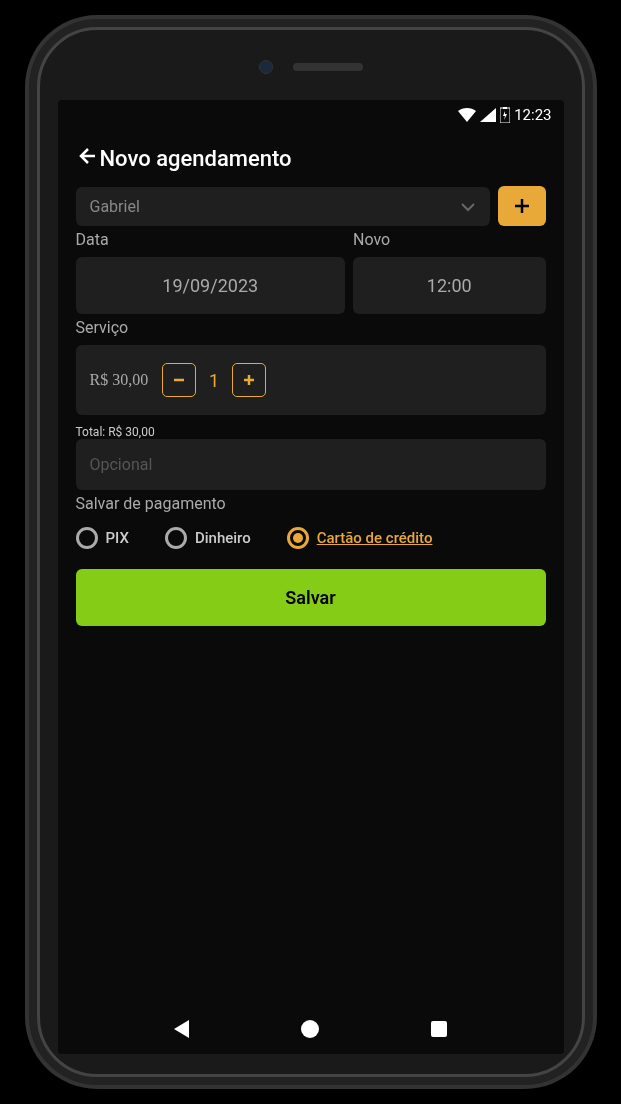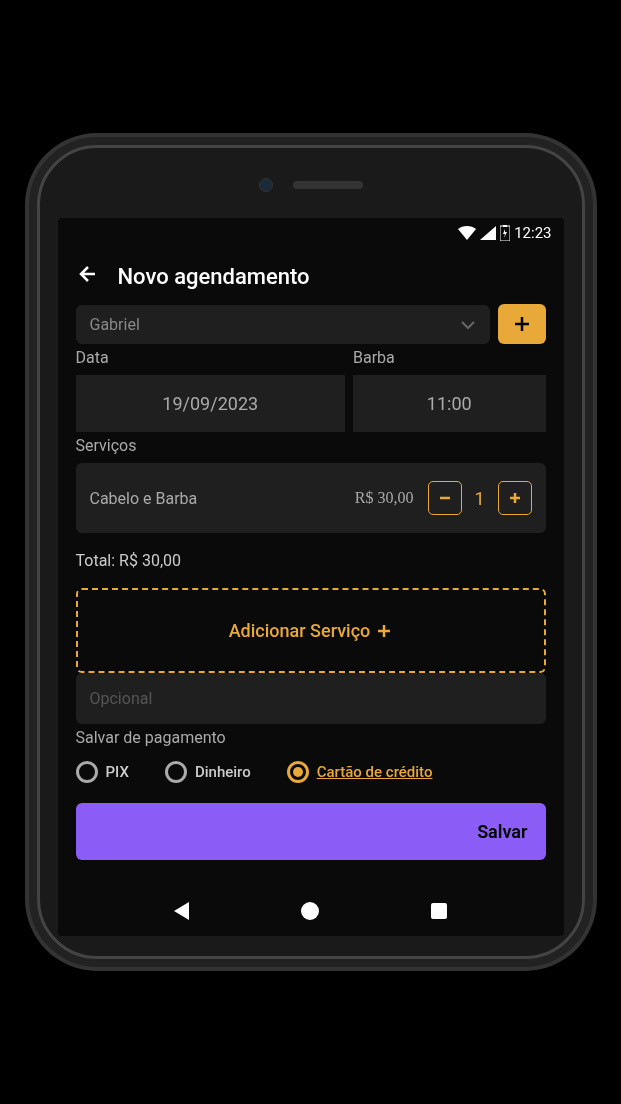--- a/index.html
+++ b/index.html
@@ -13,21 +13,21 @@
       background: #000;
       width: 621px;
       height: 1104px;
       display: flex;
       align-items: center;
       justify-content: center;
     }
     
     .phone-frame {
       width: 548px;
-      height: 814px;
+      height: 1050px;
       background: #1a1a1a;
       border-radius: 60px;
       border: 3px solid #444;
       box-shadow: 0 0 0 8px #222, 0 0 0 12px #333;
       position: relative;
       overflow: hidden;
     }
     
     .phone-notch {
       position: absolute;
@@ -79,21 +79,20 @@
     }
     
     .status-bar svg {
       fill: #fff;
     }
     
     .header {
       display: flex;
       align-items: center;
       padding: 14px 18px;
-      gap: 18px;
     }
     
     .back-arrow {
       color: #fff;
       cursor: pointer;
     }
     
     .header-title {
       color: #fff;
       font-size: 22px;
@@ -143,21 +142,21 @@
     
     .label {
       color: #aaa;
       font-size: 16px;
       margin-top: 4px;
       margin-bottom: 8px;
     }
     
     .input-field {
       background: #1f1f1f;
-      border-radius: 0;
+      border-radius: 6px;
       padding: 18px 14px;
       color: #aaa;
       font-size: 18px;
       text-align: center;
       cursor: pointer;
     }
     
     .date-field {
       flex: 1.4;
     }
@@ -216,22 +215,22 @@
     
     .qty-value {
       color: #e8a938;
       font-size: 18px;
       width: 20px;
       text-align: center;
     }
     
     .total {
       color: #ccc;
-      font-size: 16px;
-      margin-top: 18px;
+      font-size: 12px;
+      margin-top: 10px;
     }
     
     .add-service {
       margin-top: 18px;
       border: 2px dashed #e8a938;
       border-radius: 6px;
       padding: 30px;
       text-align: center;
       color: #e8a938;
       font-size: 18px;
@@ -292,24 +291,24 @@
       font-size: 15px;
       font-weight: 500;
     }
     
     .radio-label.selected {
       color: #e8a938;
       text-decoration: underline;
     }
     
     .save-btn {
-      background: #8b5cf6;
+      background: #84cc16;
       border-radius: 6px;
       padding: 18px;
-      text-align: right;
+      text-align: center;
       color: #000;
       font-size: 18px;
       font-weight: 600;
       cursor: pointer;
       margin-bottom: 10px;
     }
     
     .nav-bar {
       height: 50px;
       display: flex;
@@ -403,52 +402,45 @@
             </svg>
         </div>
       </div>
 
       <div class="row">
         <div class="field-group date-field">
           <div class="label">Data</div>
           <div class="input-field">19/09/2023</div>
         </div>
         <div class="field-group time-field">
-          <div class="label">Barba</div>
-          <div class="input-field">11:00</div>
-        </div>
-      </div>
-
-      <div class="label">Serviços</div>
+          <div class="label">Novo</div>
+          <div class="input-field">12:00</div>
+        </div>
+      </div>
+
+      <div class="label">Serviço</div>
       <div class="service-row">
-        <span class="service-name">Cabelo e Barba</span>
         <span class="service-price">R$ 30,00</span>
         <div class="qty-controls">
           <div class="qty-btn">
             <svg width="14" height="14" viewBox="0 0 14 14" fill="none">
                 <path d="M2 7h10"></path>
               </svg>
           </div>
           <span class="qty-value">1</span>
           <div class="qty-btn">
             <svg width="14" height="14" viewBox="0 0 14 14" fill="none">
                 <path d="M7 2v10M2 7h10"></path>
               </svg>
           </div>
         </div>
       </div>
 
       <div class="total">Total: R$ 30,00</div>
 
-      <div class="add-service">
-        <span>Adicionar Serviço</span>
-        <svg width="16" height="16" viewBox="0 0 16 16" fill="none" stroke="#e8a938" stroke-width="2.5">
-            <path d="M8 2v12M2 8h12"></path>
-          </svg>
-      </div>
 
       <div class="obs-input">Opcional</div>
 
       <div class="label">Salvar de pagamento</div>
       <div class="payment-options">
         <div class="radio-option">
           <div class="radio-circle"></div>
           <span class="radio-label">PIX</span>
         </div>
         <div class="radio-option">

